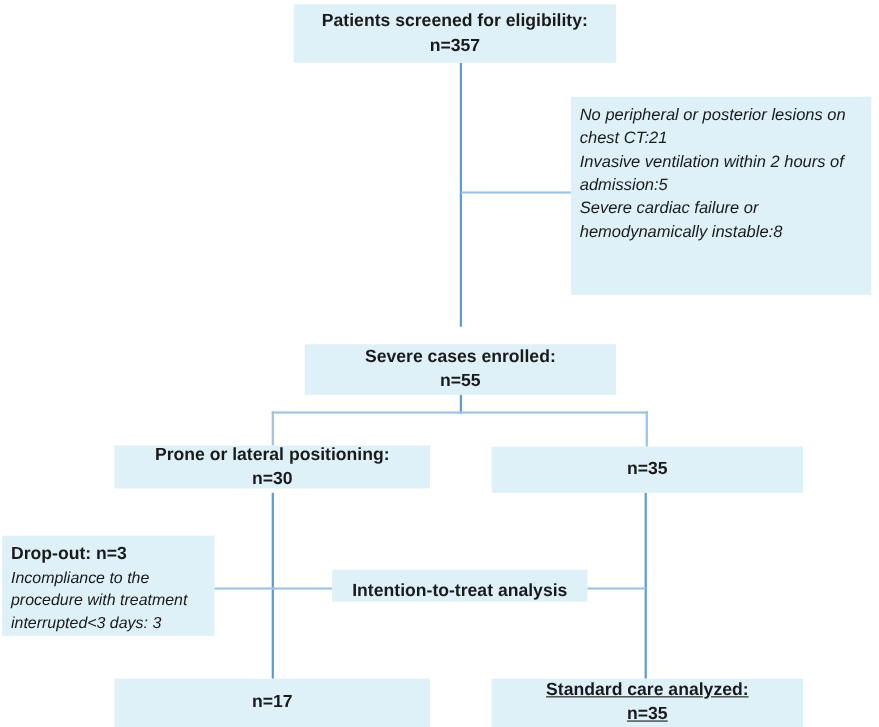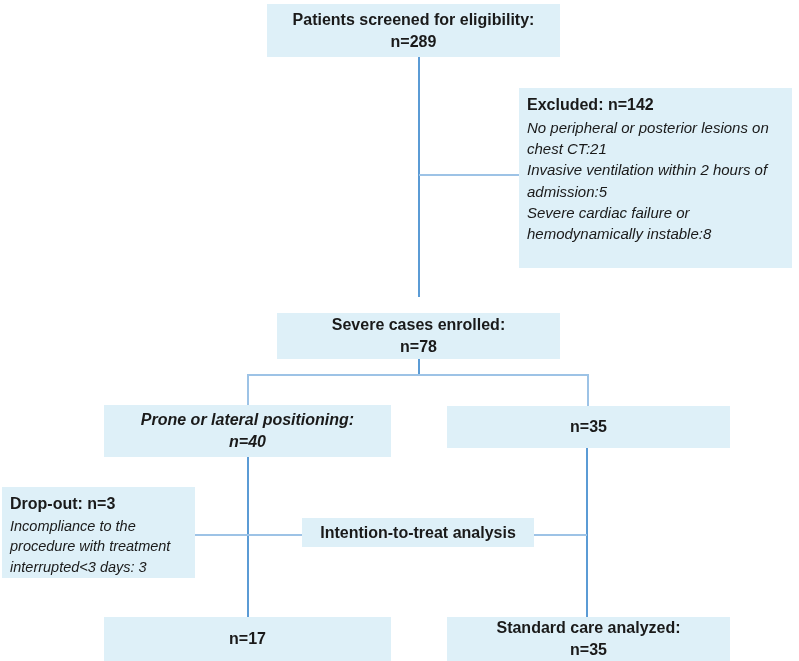--- a/index.html
+++ b/index.html
@@ -30,21 +30,21 @@
     line-height:1.42;
   }
   .note-title{font-weight:bold;font-style:normal;font-size:16px;}
   .note-item{font-style:italic;}
   .line{position:absolute;}
   .v{width:2px;}
   .h{height:2px;}
   .line-dark{background:#5b9bd5;}
   .line-light{background:#9dc3e6;}
   .itt{
-    display:flex;align-items:center;justify-content:center;
+    display:flex;align-items:flex-end;justify-content:center;
     font-weight:bold;font-size:16px;
   }
 </style>
 </head>
 <body>
 
 <div id="canvas">
 
   <div class="line v line-dark" style="left:418px;top:57px;height:240px;"></div>
   <div class="line h line-light" style="left:419px;top:174px;width:100px;"></div>
@@ -52,55 +52,54 @@
   <div class="line h line-light" style="left:247px;top:374px;width:342px;"></div>
   <div class="line v line-light" style="left:247px;top:374px;height:31px;"></div>
   <div class="line v line-light" style="left:587px;top:374px;height:32px;"></div>
   <div class="line v line-dark" style="left:247px;top:448px;height:169px;"></div>
   <div class="line v line-dark" style="left:586px;top:448px;height:169px;"></div>
   <div class="line h line-light" style="left:195px;top:534px;width:107px;"></div>
   <div class="line h line-light" style="left:534px;top:534px;width:53px;"></div>
 
   <div class="box center-box" style="left:267px;top:4px;width:293px;height:53px;">
     <div>Patients screened for eligibility:</div>
-    <div>n=289</div>
+    <div>n=357</div>
   </div>
 
   <div class="box note-box" style="left:519px;top:88px;width:273px;height:180px;">
-    <div class="note-title">Excluded: n=142</div>
     <div class="note-item">No peripheral or posterior lesions on chest CT:21</div>
     <div class="note-item">Invasive ventilation within 2 hours of admission:5</div>
     <div class="note-item">Severe cardiac failure or hemodynamically instable:8</div>
   </div>
 
   <div class="box center-box" style="left:277px;top:297px;width:283px;height:46px;margin-top:16px;">
     <div>Severe cases enrolled:</div>
-    <div>n=78</div>
+    <div>n=55</div>
   </div>
 
-  <div class="box center-box" style="left:104px;top:405px;width:287px;height:52px;font-style:italic;">
+  <div class="box center-box" style="left:104px;top:405px;width:287px;height:39px;">
     <div>Prone or lateral positioning:</div>
-    <div>n=40</div>
+    <div>n=30</div>
   </div>
 
   <div class="box center-box" style="left:447px;top:406px;width:283px;height:42px;">
     <div>n=35</div>
   </div>
 
   <div class="box note-box" style="left:2px;top:487px;width:193px;height:91px;font-size:14.5px;">
     <div class="note-title">Drop-out: n=3</div>
     <div class="note-item">Incompliance to the procedure with treatment interrupted&lt;3 days: 3</div>
   </div>
 
   <div class="box itt" style="left:302px;top:518px;width:232px;height:29px;">
     <div>Intention-to-treat analysis</div>
   </div>
 
   <div class="box center-box" style="left:104px;top:617px;width:287px;height:44px;">
     <div>n=17</div>
   </div>
 
-  <div class="box center-box" style="left:447px;top:617px;width:283px;height:44px;">
+  <div class="box center-box" style="left:447px;top:617px;width:283px;height:44px;text-decoration:underline;">
     <div>Standard care analyzed:</div>
     <div>n=35</div>
   </div>
 
 </div>
 
 </body></html>

